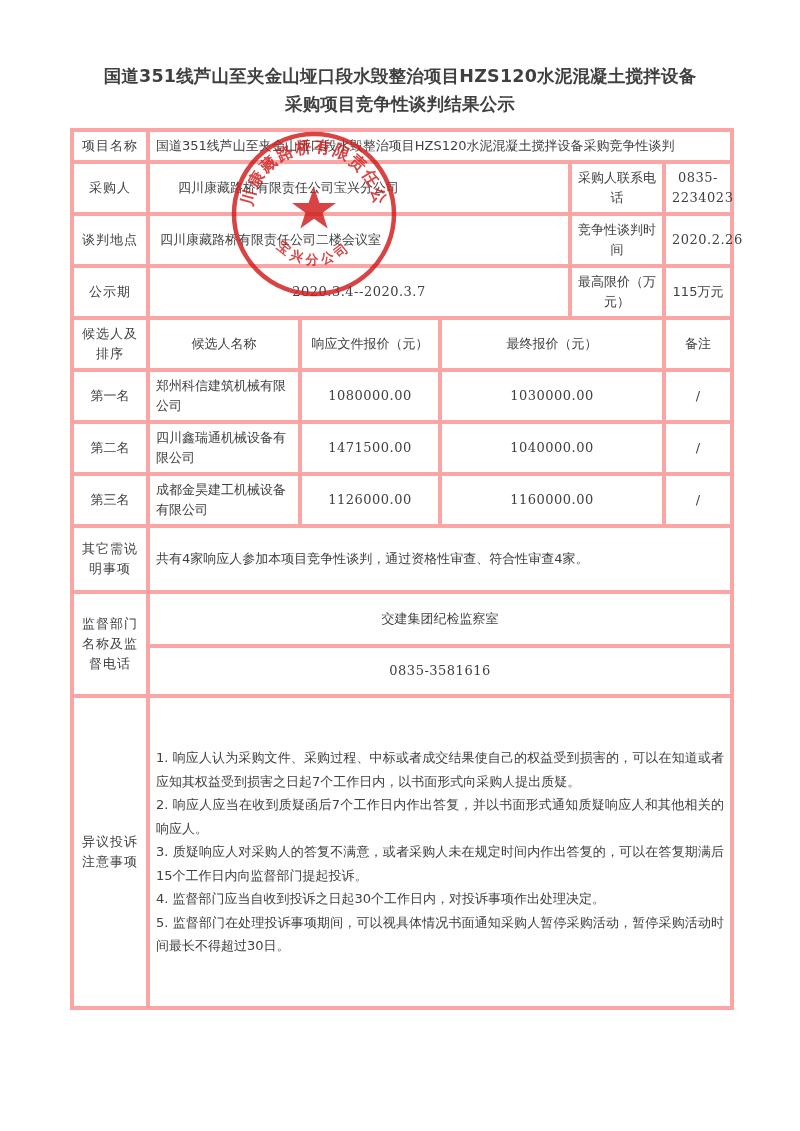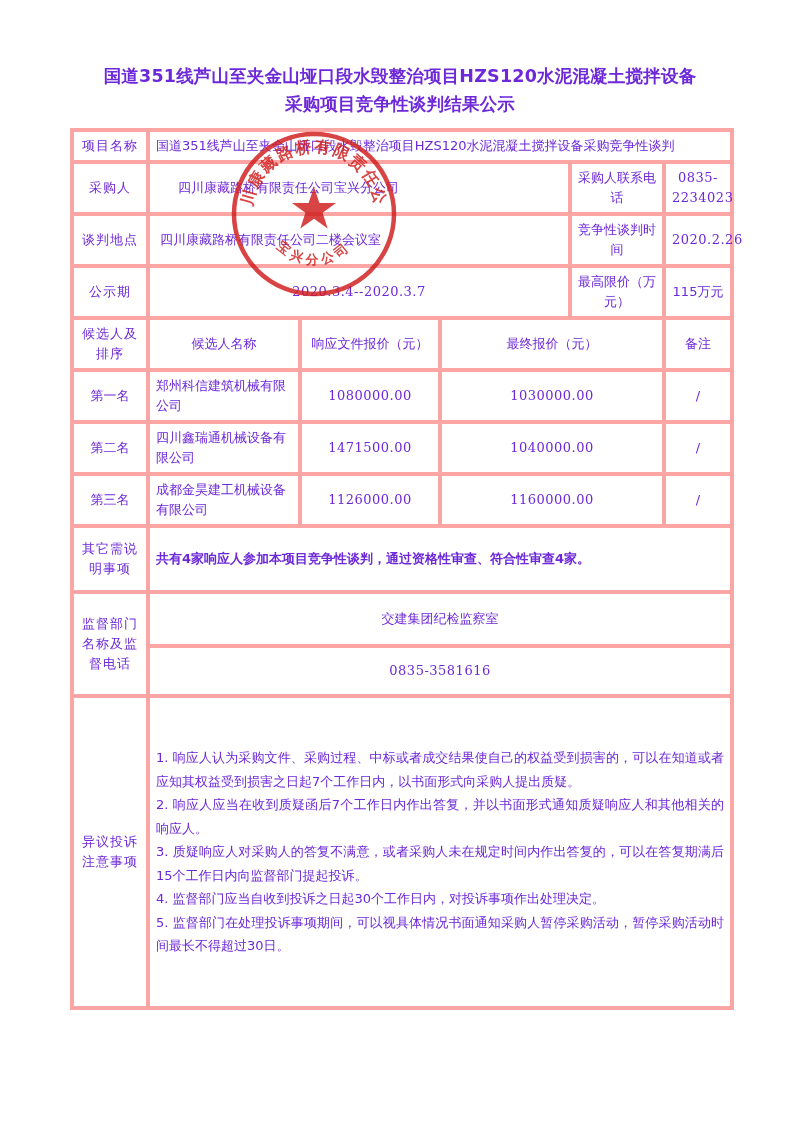--- a/index.html
+++ b/index.html
@@ -7,21 +7,21 @@
     padding: 0;
     background: #b9b9b9;
   }
   .page {
     position: relative;
     width: 800px;
     height: 1131px;
     background: #ffffff;
     box-sizing: border-box;
     font-family: "DejaVu Sans", "Liberation Sans", sans-serif;
-    color: #6d28d9;
+    color: #404040;
     overflow: hidden;
   }
   .paper-edge {
     position: absolute;
     inset: 0;
     box-shadow: inset 0 0 0 1px #ffffff;
     pointer-events: none;
   }
   .doc-title {
     position: absolute;
@@ -175,21 +175,21 @@
           <td class="c-center nowrapnum">1126000.00</td>
           <td class="c-center nowrapnum" colspan="2">1160000.00</td>
           <td class="c-center">/</td>
         </tr>
 
         <tr>
           <td class="vert-lbl">
             <div>其它需说</div>
             <div>明事项</div>
           </td>
-          <td class="c-left" colspan="5" style="height:54px;font-weight:bold;">共有4家响应人参加本项目竞争性谈判，通过资格性审查、符合性审查4家。</td>
+          <td class="c-left" colspan="5" style="height:54px;">共有4家响应人参加本项目竞争性谈判，通过资格性审查、符合性审查4家。</td>
         </tr>
 
         <tr>
           <td class="vert-lbl" rowspan="2">
             <div>监督部门</div>
             <div>名称及监</div>
             <div>督电话</div>
           </td>
           <td class="c-center" colspan="5" style="height:42px;">交建集团纪检监察室</td>
         </tr>

